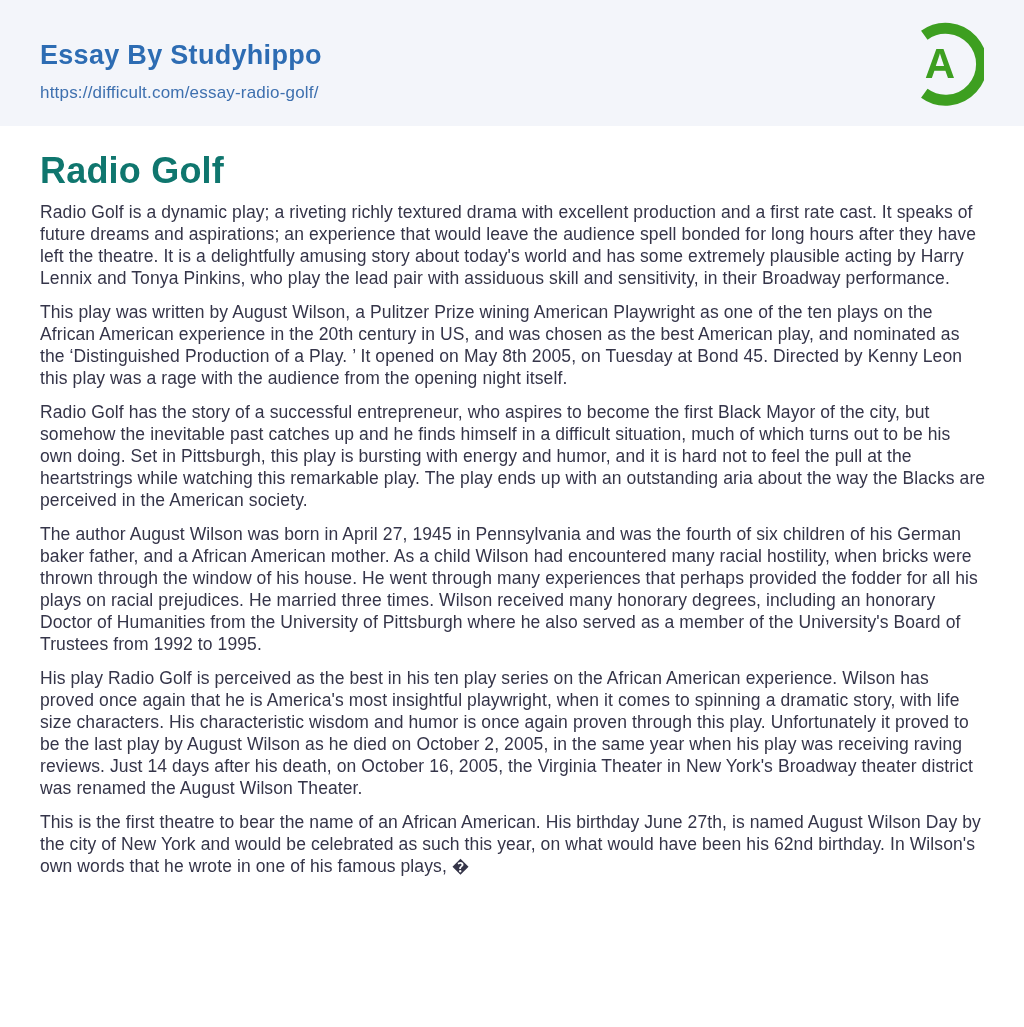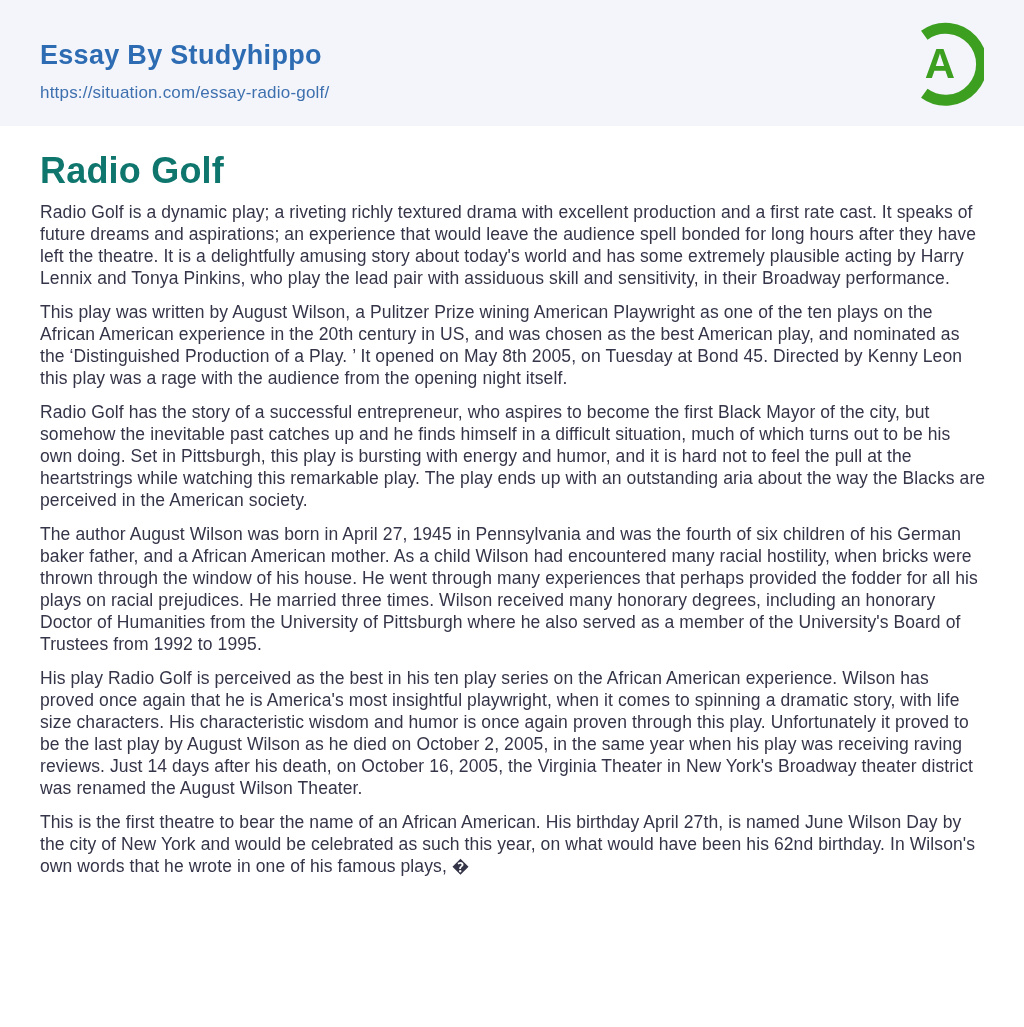--- a/index.html
+++ b/index.html
@@ -85,37 +85,37 @@
   }
 </style>
 </head>
 <body>
 
 <div class="page">
 
   <header class="header">
     <div class="header-left">
       <h1 class="site-title">Essay By Studyhippo</h1>
-      <a class="site-url">https://situation.com/essay-radio-golf/</a>
+      <a class="site-url">https://difficult.com/essay-radio-golf/</a>
     </div>
 
     <div class="logo">
       <span>
         <svg width="80" height="90" viewBox="0 0 80 90" aria-hidden="true">
           <path d="M 20.3 16.2 A 36 36 0 1 1 20.3 74.3" fill="none" stroke="#3d9f20" stroke-width="11" stroke-linecap="butt"></path>
         </svg>
       </span>
       <span class="logo-letter">A</span>
     </div>
   </header>
 
   <main class="content">
     <h2 class="essay-title">Radio Golf</h2>
 
     <p class="essay-paragraph">Radio Golf is a dynamic play; a riveting richly textured drama with excellent production and a first rate cast. It speaks of future dreams and aspirations; an experience that would leave the audience spell bonded for long hours after they have left the theatre. It is a delightfully amusing story about today's world and has some extremely plausible acting by Harry Lennix and Tonya Pinkins, who play the lead pair with assiduous skill and sensitivity, in their Broadway performance.</p>
     <p class="essay-paragraph">This play was written by August Wilson, a Pulitzer Prize wining American Playwright as one of the ten plays on the African American experience in the 20th century in US, and was chosen as the best American play, and nominated as the ‘Distinguished Production of a Play. ’ It opened on May 8th 2005, on Tuesday at Bond 45. Directed by Kenny Leon this play was a rage with the audience from the opening night itself.</p>
     <p class="essay-paragraph">Radio Golf has the story of a successful entrepreneur, who aspires to become the first Black Mayor of the city, but somehow the inevitable past catches up and he finds himself in a difficult situation, much of which turns out to be his own doing. Set in Pittsburgh, this play is bursting with energy and humor, and it is hard not to feel the pull at the heartstrings while watching this remarkable play. The play ends up with an outstanding aria about the way the Blacks are perceived in the American society.</p>
     <p class="essay-paragraph">The author August Wilson was born in April 27, 1945 in Pennsylvania and was the fourth of six children of his German baker father, and a African American mother. As a child Wilson had encountered many racial hostility, when bricks were thrown through the window of his house. He went through many experiences that perhaps provided the fodder for all his plays on racial prejudices. He married three times. Wilson received many honorary degrees, including an honorary Doctor of Humanities from the University of Pittsburgh where he also served as a member of the University's Board of Trustees from 1992 to 1995.</p>
     <p class="essay-paragraph">His play Radio Golf is perceived as the best in his ten play series on the African American experience. Wilson has proved once again that he is America's most insightful playwright, when it comes to spinning a dramatic story, with life size characters. His characteristic wisdom and humor is once again proven through this play. Unfortunately it proved to be the last play by August Wilson as he died on October 2, 2005, in the same year when his play was receiving raving reviews. Just 14 days after his death, on October 16, 2005, the Virginia Theater in New York's Broadway theater district was renamed the August Wilson Theater.</p>
-    <p class="essay-paragraph">This is the first theatre to bear the name of an African American. His birthday April 27th, is named June Wilson Day by the city of New York and would be celebrated as such this year, on what would have been his 62nd birthday. In Wilson's own words that he wrote in one of his famous plays, �</p>
+    <p class="essay-paragraph">This is the first theatre to bear the name of an African American. His birthday June 27th, is named August Wilson Day by the city of New York and would be celebrated as such this year, on what would have been his 62nd birthday. In Wilson's own words that he wrote in one of his famous plays, �</p>
   </main>
 
 </div>
 
 </body></html>

